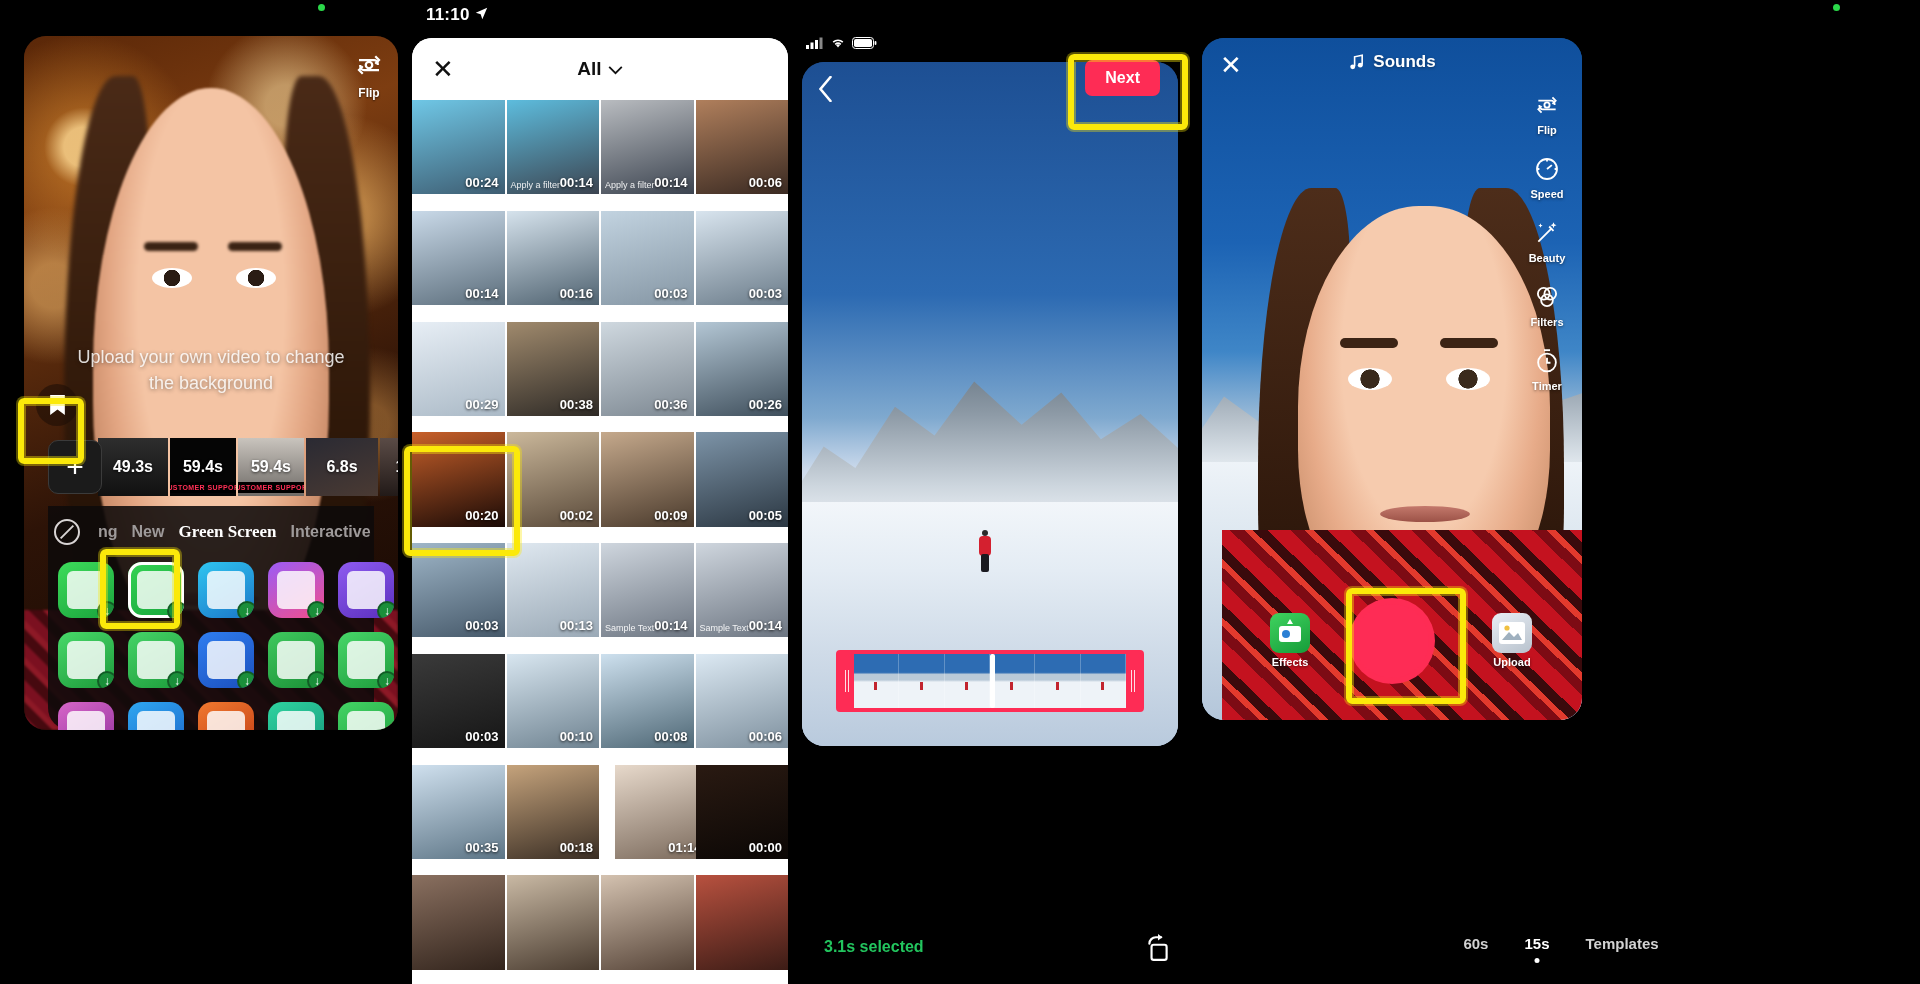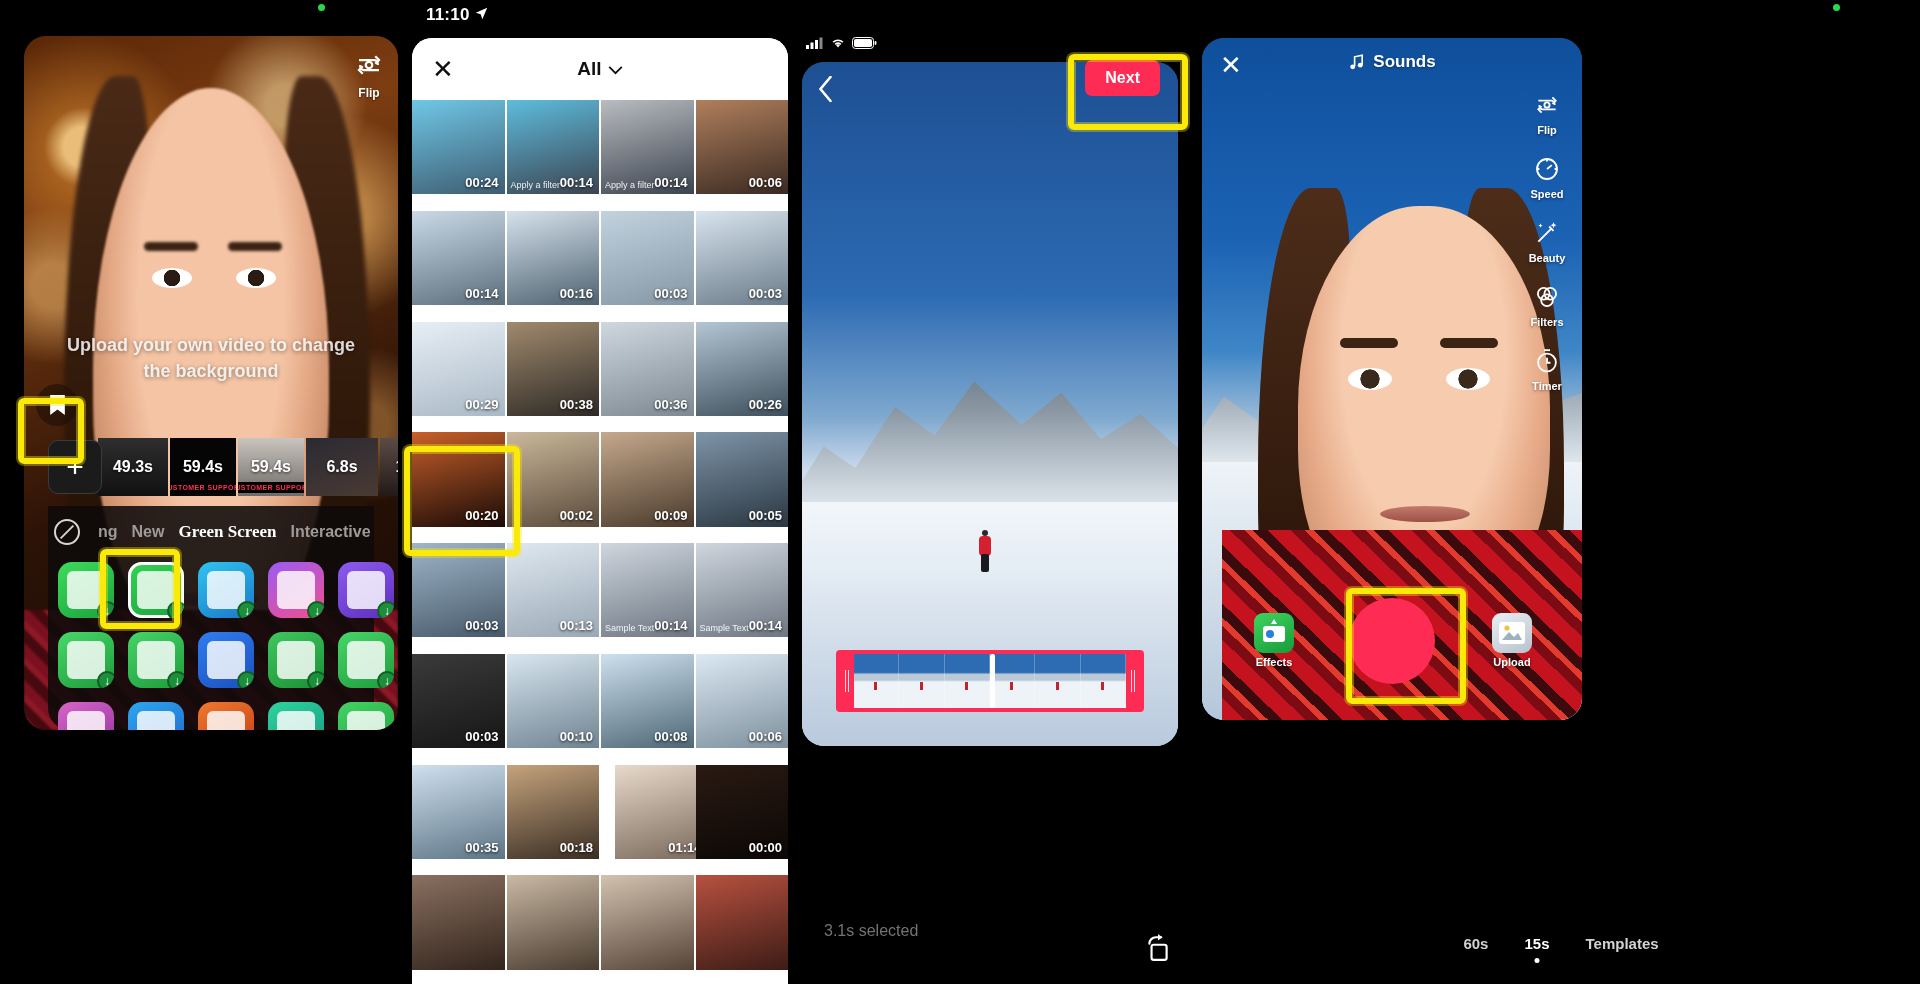--- a/index.html
+++ b/index.html
@@ -62,22 +62,22 @@
   .cam1-brow.l { left: 120px; } .cam1-brow.r { left: 204px; }
   .cam1-mouth { position: absolute; top: 556px; left: 50%; transform: translateX(-50%);
                 width: 96px; height: 14px; border-radius: 50%;
                 background: linear-gradient(#c88272,#a35c4e); filter: blur(1.2px); }
   .cam1-shirt { position: absolute; bottom: 0; left: 0; right: 0; height: 120px;
                 background: repeating-linear-gradient(45deg,#7b1020 0 10px,#46090f 10px 20px,#8d1926 20px 26px); filter: blur(1px); }
 
   .flip-btn { position: absolute; top: 14px; right: 14px; text-align: center; color: #fff; z-index: 10; }
   .flip-btn .lbl { font-size: 12px; font-weight: 600; margin-top: 2px; text-shadow: 0 1px 2px rgba(0,0,0,.6); }
 
-  .gs-hint { position: absolute; top: 296px; left: 0; right: 0; text-align: center;
-             color: rgba(255,255,255,.84); font-size: 18px; font-weight: 700; line-height: 26px;
+  .gs-hint { position: absolute; top: 308px; left: 0; right: 0; text-align: center;
+             color: rgba(255,255,255,.84); font-size: 18px; font-weight: 400; line-height: 26px;
              text-shadow: 0 1px 4px rgba(0,0,0,.45); z-index: 9; padding: 0 28px; }
 
   .bookmark-btn { position: absolute; left: 12px; top: 348px; width: 42px; height: 42px; border-radius: 50%;
                   background: rgba(30,14,6,.62); display: flex; align-items: center; justify-content: center; z-index: 11; }
 
   
   .clipstrip { position: absolute; left: 0; right: 0; top: 402px; height: 58px; display: flex; gap: 2px;
                z-index: 12; overflow: hidden; padding-left: 74px; }
   .clip { position: relative; flex: 0 0 auto; height: 58px; overflow: hidden; }
   .clip .dur { position: absolute; inset: 0; display: flex; align-items: center; justify-content: center;
@@ -148,21 +148,21 @@
   .trim3 { position: absolute; left: 34px; right: 34px; bottom: 34px; height: 62px;
            border: 4px solid #fe2c55; border-radius: 4px; overflow: hidden; display: flex; z-index: 13; background: #fe2c55; }
   .trim3 .handle { width: 14px; background: #fe2c55; display: flex; align-items: center; justify-content: center; flex: 0 0 auto; }
   .trim3 .handle span { width: 4px; height: 22px; border-left: 1px solid rgba(255,255,255,.85);
                         border-right: 1px solid rgba(255,255,255,.85); }
   .trim3 .frames { flex: 1; display: flex; }
   .trim3 .fr { flex: 1; background: linear-gradient(180deg,#2d6cb3 0 34%,#b9c9d8 38% 48%,#eef3f8 52% 100%);
                border-right: 1px solid rgba(255,255,255,.25); position: relative; }
   .trim3 .fr:after { content:''; position: absolute; left: 46%; top: 52%; width: 3px; height: 8px; background: #c2242e; }
   .playhead3 { position: absolute; top: 0; bottom: 0; left: 50%; width: 5px; background: #fff; border-radius: 2px; z-index: 3; }
-  .sel3 { position: absolute; left: 24px; bottom: 72px; color: #737373; font-size: 16px; font-weight: 400; z-index: 20; }
+  .sel3 { position: absolute; left: 24px; bottom: 56px; color: #22c55e; font-size: 16px; font-weight: 700; z-index: 20; }
   .rot3 { position: absolute; right: 30px; bottom: 46px; z-index: 20; }
 
   
   .p4 .screen { top: 38px; left: 0px; width: 380px; height: 682px; background: #19528f; }
   .sky4 { position: absolute; inset: 0; background: linear-gradient(180deg,#0f4f9c 0%,#1c63b4 30%,#3f86c7 46%,#9dbcd8 56%,#d9e5ef 66%,#c9d8e6 100%); }
   .mtn4 { position: absolute; left: -20px; right: -20px; top: 270px; height: 170px;
           background: linear-gradient(180deg,#5d6b7a,#95a2ae 45%,#d6dee5 85%,#eef3f7);
           clip-path: polygon(0 88%,10% 52%,20% 70%,30% 34%,42% 58%,52% 26%,64% 52%,74% 32%,86% 58%,100% 46%,100% 100%,0 100%); }
   .snow4 { position: absolute; left: 0; right: 0; top: 424px; bottom: 0;
            background: linear-gradient(180deg,#eef3f8 0%,#dde7f0 30%,#c6d5e4 70%,#b4c6da 100%); }
@@ -190,21 +190,21 @@
   .rail4 { position: absolute; right: 6px; top: 54px; width: 58px; z-index: 14; display: flex; flex-direction: column; gap: 20px; }
   .rail4 .it { text-align: center; color: #fff; }
   .rail4 .it .lbl { font-size: 11px; font-weight: 600; margin-top: 2px; text-shadow: 0 1px 3px rgba(0,0,0,.55); }
 
   .shutter4 { position: absolute; left: 50%; transform: translateX(-50%); bottom: 36px;
               width: 86px; height: 86px; border-radius: 50%; background: #fe2c55;
               border: 6px solid rgba(254,44,85,.38); z-index: 22; }
   .sq4 { position: absolute; bottom: 52px; z-index: 22; text-align: center; color: #fff; }
   .sq4 .box { width: 40px; height: 40px; border-radius: 9px; overflow: hidden; margin: 0 auto; }
   .sq4 .lbl { font-size: 11px; font-weight: 600; margin-top: 3px; text-shadow: 0 1px 3px rgba(0,0,0,.55); }
-  .sq4.effects { left: 52px; margin-top: 16px; } .sq4.upload { right: 50px; }
+  .sq4.effects { left: 68px; margin-top: 16px; } .sq4.upload { right: 50px; }
 
   .modes4 { position: absolute; left: 0; right: 0; bottom: 32px; display: flex; align-items: center;
             justify-content: center; gap: 36px; color: #d2d2d2; font-size: 15px; font-weight: 600; z-index: 20; }
   .modes4 .m.active { color: #fff; font-weight: 800; position: relative; }
   .modes4 .m.active:after { content:''; position: absolute; left: 50%; transform: translateX(-50%);
                             bottom: -11px; width: 5px; height: 5px; border-radius: 50%; background: #fff; }
   .gdot { position: absolute; width: 7px; height: 7px; border-radius: 50%; background: #2bd84a; top: 4px; z-index: 70; }
 </style>
 </head>
 <body>

